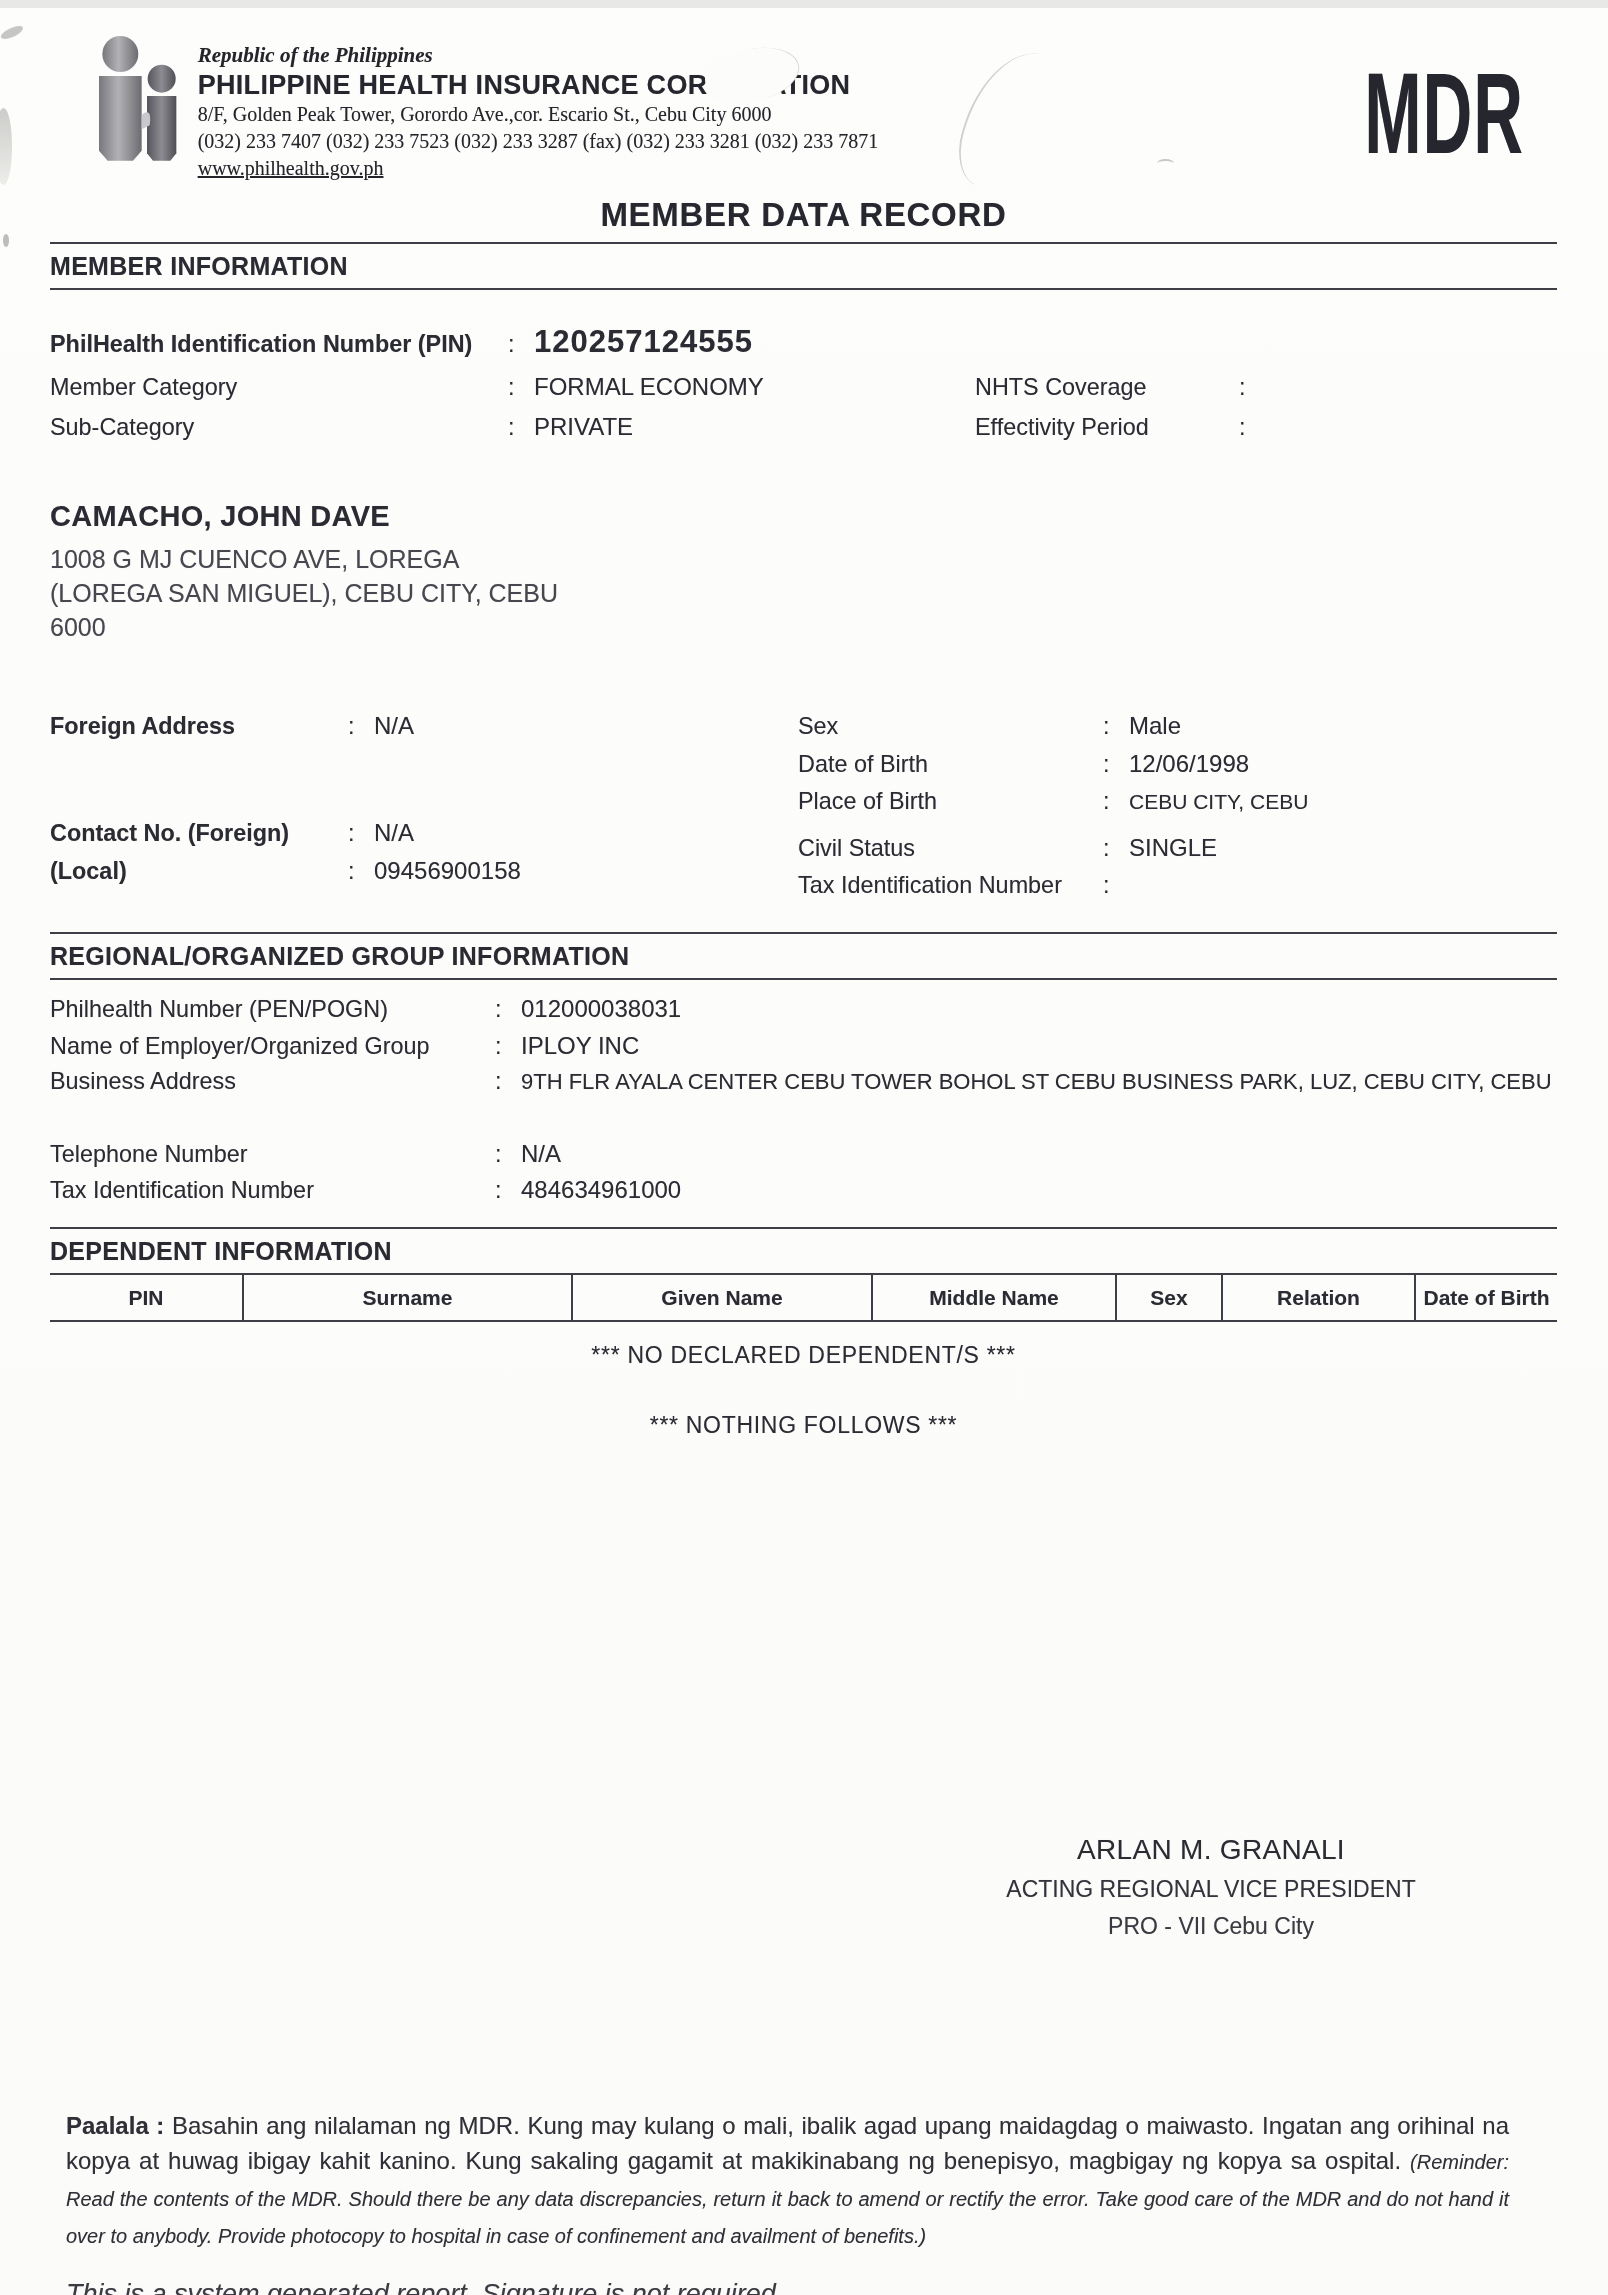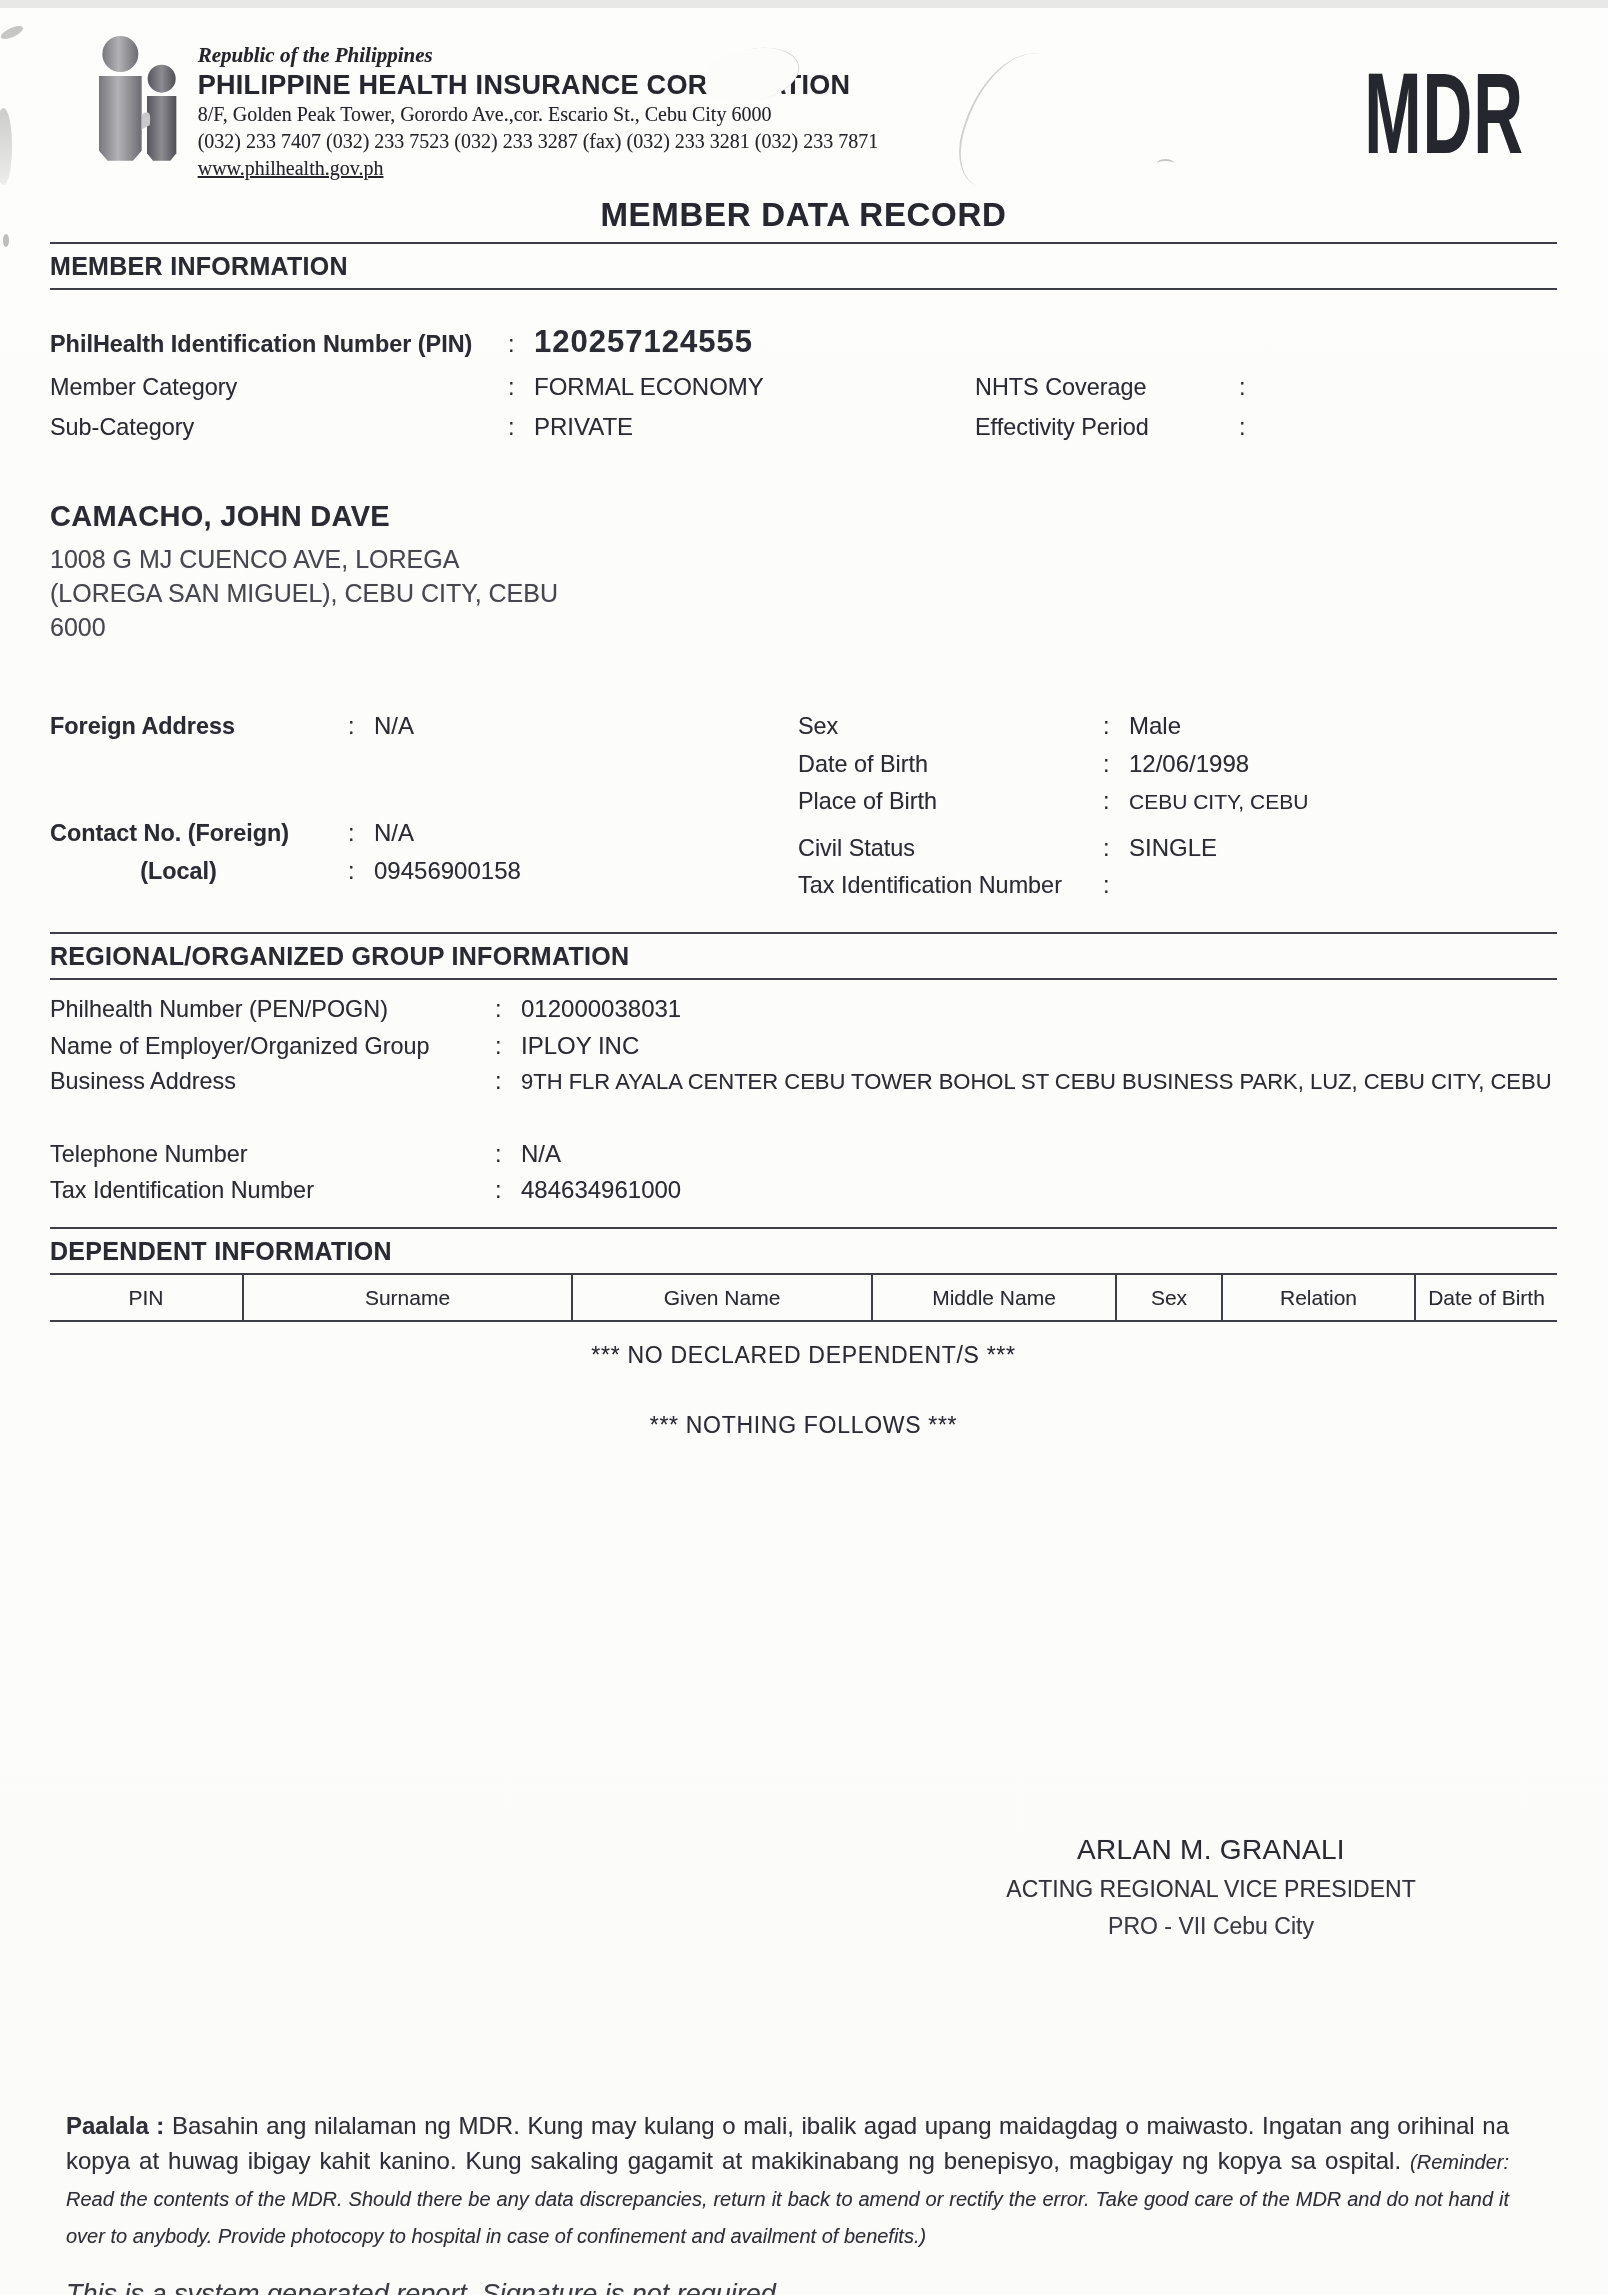--- a/index.html
+++ b/index.html
@@ -49,33 +49,33 @@
   .member-address { margin-top:9.4px; font-size:25px; line-height:34px; color:#47474f; }
   
   .cols { margin-top:63px; display:flex; font-size:23.4px; }
   .col-left { width:748px; }
   .col-right { flex:1; }
   .fr { display:flex; line-height:37px; align-items:baseline; }
   .col-left .fl { width:294px;font-weight:bold; }
   .col-right .fl { width:301px; }
   .fc { width:30px; padding-left:4px; }
   .fv { font-size:24px; }
-  .ta-r { text-align:center; padding-right:37px; }
+  .ta-r { text-align:left; padding-right:37px; }
   .spacer-l { height:69px; }
   .spacer-r { height:9.4px; }
   .pob-val { font-size:21px; }
   
   .sec2 { margin-top:28px; }
   .emp-grid { margin-top:13.4px; display:grid; grid-template-columns:441px 30px 1fr; row-gap:5px; font-size:23.4px; line-height:1.3; align-items:baseline; }
   .emp-gap { grid-column:1/-1; height:31px; }
   .ba-val { font-size:22px; }
   
   .sec3 { margin-top:21.4px; }
   .dep-row { display:grid; grid-template-columns:194px 329px 300px 244px 106px 193px 1fr; border-bottom:2.7px solid #3e3e46; }
-  .dep-cell { text-align:center; font-weight:normal; font-size:21px; padding:11.4px 0 9.4px; border-right:2px solid #3e3e46; }
+  .dep-cell { text-align:center; font-weight:bold; font-size:21px; padding:11.4px 0 9.4px; border-right:2px solid #3e3e46; }
   .dep-cell:last-child { border-right:none; }
   .dep-note1 { margin-top:20px; text-align:center; font-size:23px; letter-spacing:0.7px; }
   .dep-note2 { margin-top:43px; text-align:center; font-size:23px; letter-spacing:0.7px; }
   
   .sig-block { margin-top:395px; width:668px; margin-left:auto; margin-right:12px; text-align:center; }
   .sig-name { font-size:28px; font-weight:normal; letter-spacing:0.3px; }
   .sig-pos { font-size:23px; margin-top:10.7px; color:#33333b; }
   .sig-office { font-size:23px; margin-top:9.4px; color:#3a3a42; }
   
   .paalala { margin-top:168px; margin-left:16px; width:1443px; text-align:justify; font-size:24px; line-height:35px; color:#2f2f37; }

